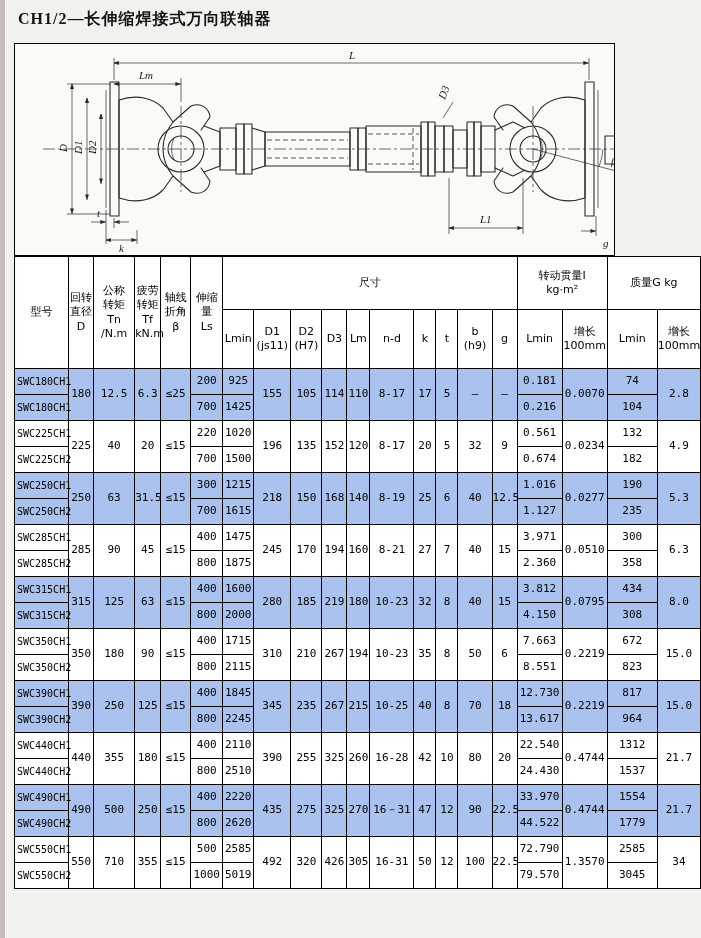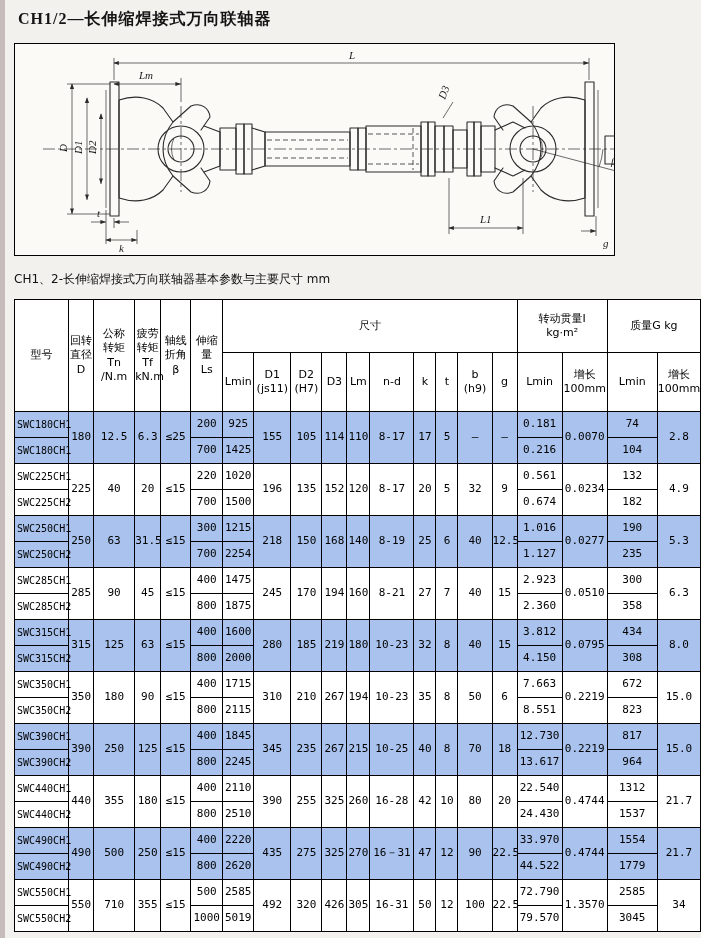--- a/index.html
+++ b/index.html
@@ -151,21 +151,20 @@
 
         <line class="dim" x1="581" y1="172" x2="581" y2="192"></line>
         <line class="dim" x1="603" y1="122" x2="603" y2="192"></line>
         <line class="dim" x1="566" y1="187" x2="581" y2="187" marker-end="url(#arr)"></line>
         <line class="dim" x1="618" y1="187" x2="603" y2="187" marker-end="url(#arr)"></line>
         <text x="588" y="203">g</text>
       </g>
     </svg>
   </div>
 
-  <div class="caption">CH1、2-长伸缩焊接式万向联轴器基本参数与主要尺寸 mm</div>
 
   <table class="spec">
     <colgroup>
       <col style="width:54px">
         <col style="width:25px">
         <col style="width:41px">
         <col style="width:26px">
       <col style="width:30px">
         <col style="width:32px">
         <col style="width:31px">
@@ -306,42 +305,42 @@
           <td rowspan="2">40</td>
           <td rowspan="2">12.5</td>
           <td>1.016</td>
           <td rowspan="2">0.0277</td>
           <td>190</td>
           <td rowspan="2">5.3</td>
         </tr>
         <tr class="hl">
           <td class="model">SWC250CH2</td>
           <td>700</td>
-          <td>2254</td>
+          <td>1615</td>
           <td>1.127</td>
           <td>235</td>
         </tr>
         <tr>
           <td class="model">SWC285CH1</td>
           <td rowspan="2">285</td>
           <td rowspan="2">90</td>
           <td rowspan="2">45</td>
           <td rowspan="2">≤15</td>
           <td>400</td>
           <td>1475</td>
           <td rowspan="2">245</td>
           <td rowspan="2">170</td>
           <td rowspan="2">194</td>
           <td rowspan="2">160</td>
           <td rowspan="2">8-21</td>
           <td rowspan="2">27</td>
           <td rowspan="2">7</td>
           <td rowspan="2">40</td>
           <td rowspan="2">15</td>
-          <td>2.923</td>
+          <td>3.971</td>
           <td rowspan="2">0.0510</td>
           <td>300</td>
           <td rowspan="2">6.3</td>
         </tr>
         <tr>
           <td class="model">SWC285CH2</td>
           <td>800</td>
           <td>1875</td>
           <td>2.360</td>
           <td>358</td>

